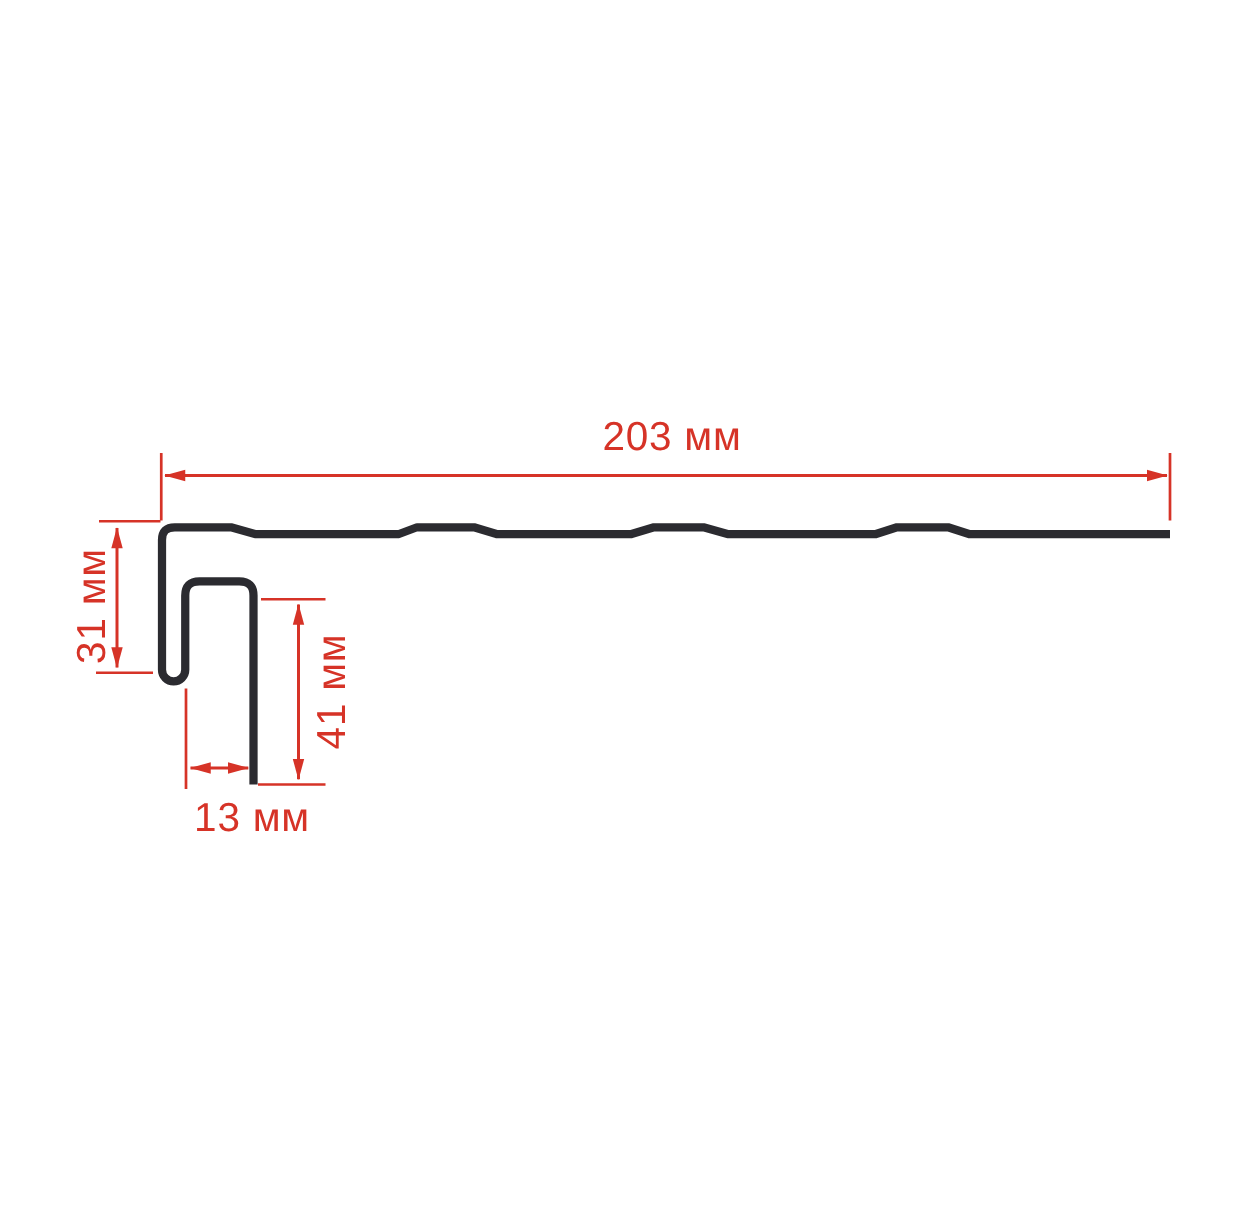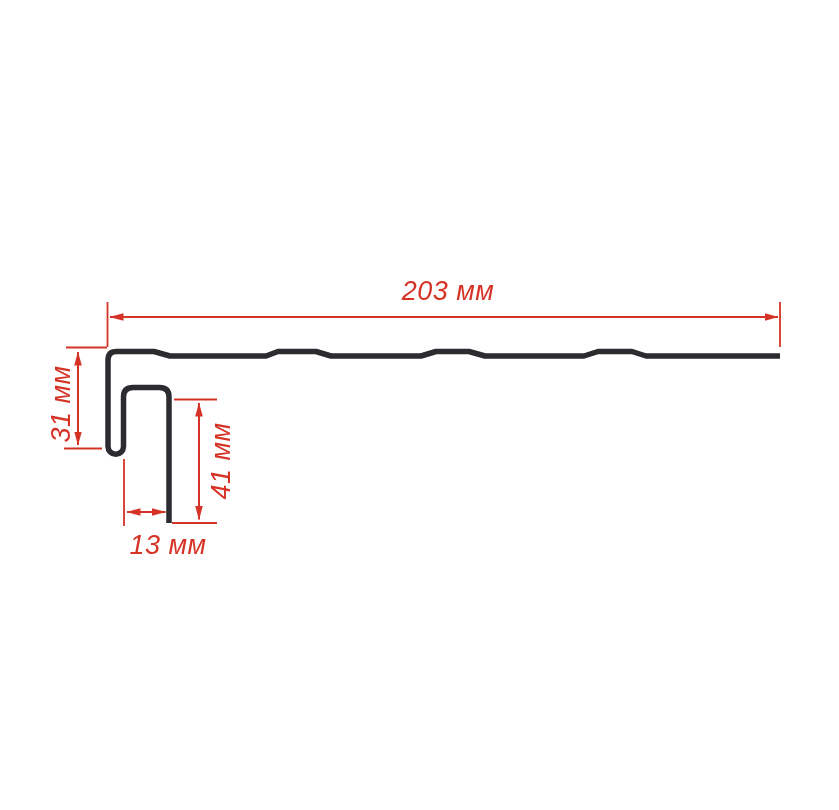--- a/index.html
+++ b/index.html
@@ -7,21 +7,20 @@
     padding: 0;
     background: #ffffff;
   }
   .stage {
     position: relative;
     width: 839px;
     height: 810px;
     background: #ffffff;
     overflow: hidden;
     font-family: "Liberation Sans", sans-serif;
-    font-style: italic;
   }
   .stage svg {
     position: absolute;
     left: 0;
     top: 0;
     display: block;
   }
   .dim-label {
     font-family: "Liberation Sans", sans-serif;
     font-size: 27px;

